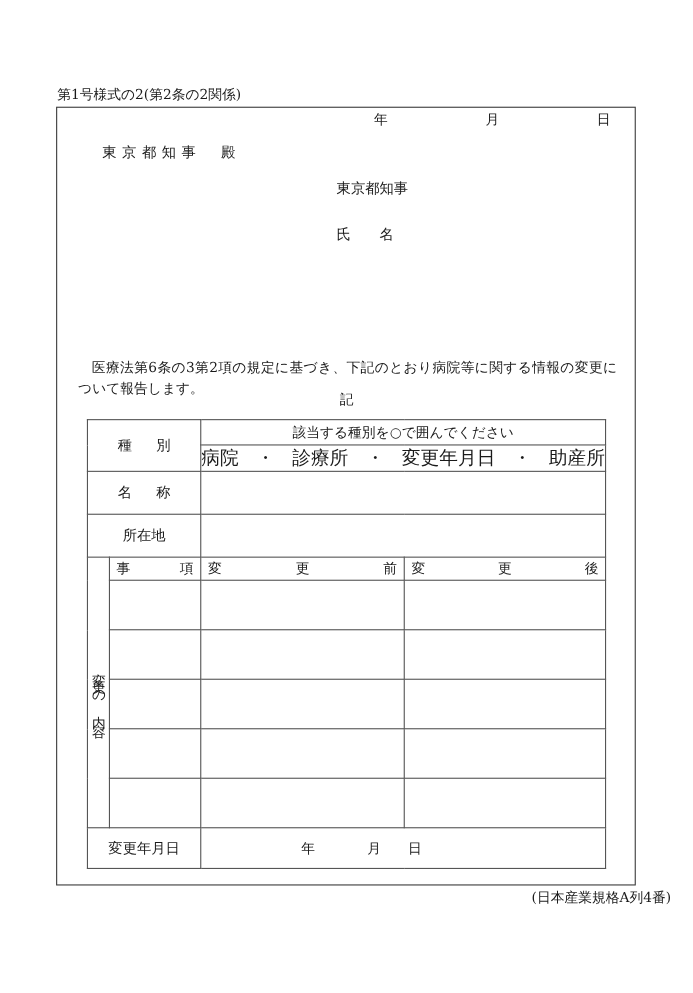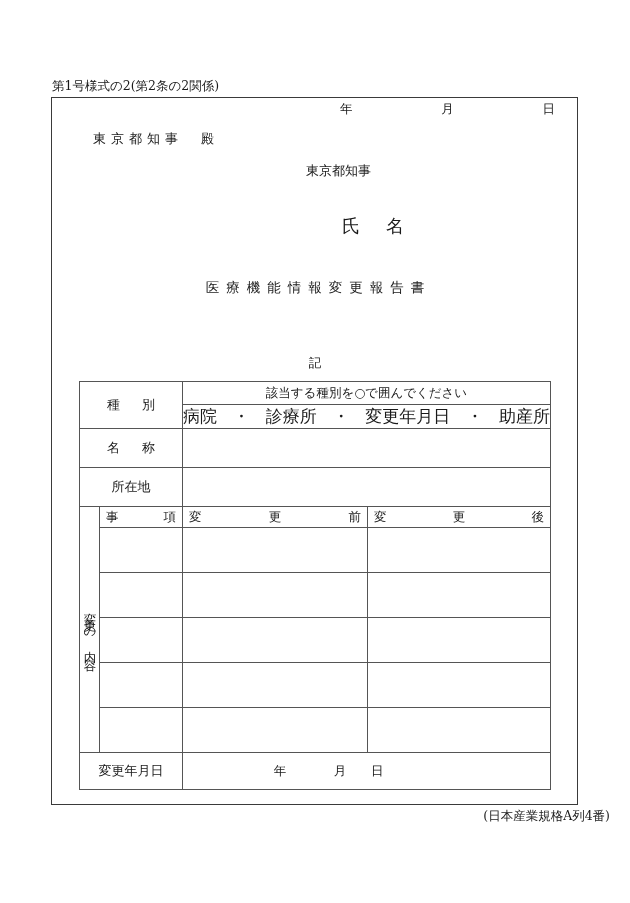--- a/index.html
+++ b/index.html
@@ -72,25 +72,24 @@
   .manager-address {
     position: absolute;
     left: 306px;
     top: 162px;
     font-size: 13px;
     white-space: nowrap;
   }
   .manager-name {
     position: absolute;
     left: 306px;
-    top: 214px;
-    font-size: 18px;
+    top: 204px;
+    font-size: 13px;
     white-space: nowrap;
     letter-spacing: 0px;
-    margin-left: 36px;
   }
   .manager-name .sp { display: inline-block; width: 26px; }
 
   
   .doc-title {
     position: absolute;
     left: 0;
     top: 279px;
     width: 630px;
     text-align: center;
@@ -224,22 +223,22 @@
   <div class="addressee">
     <span class="name">東京都知事</span><span class="honorific">殿</span>
   </div>
 
   <div class="manager-address">東京都知事</div>
 
   <div class="manager-name">
     <span>氏</span><span class="sp"></span><span>名</span>
   </div>
 
-  <div class="doc-title">医療機能情報変更報告書</div>
-
+
+  <div class="body-text">医療法第6条の3第2項の規定に基づき、下記のとおり病院等に関する情報の変更について報告します。</div>
   <div class="ki-mark">記</div>
 
   <table class="main-table">
     <colgroup>
       <col style="width:20px">
       <col style="width:83px">
       <col style="width:185px">
       <col style="width:183px">
     </colgroup>
     <tbody>

